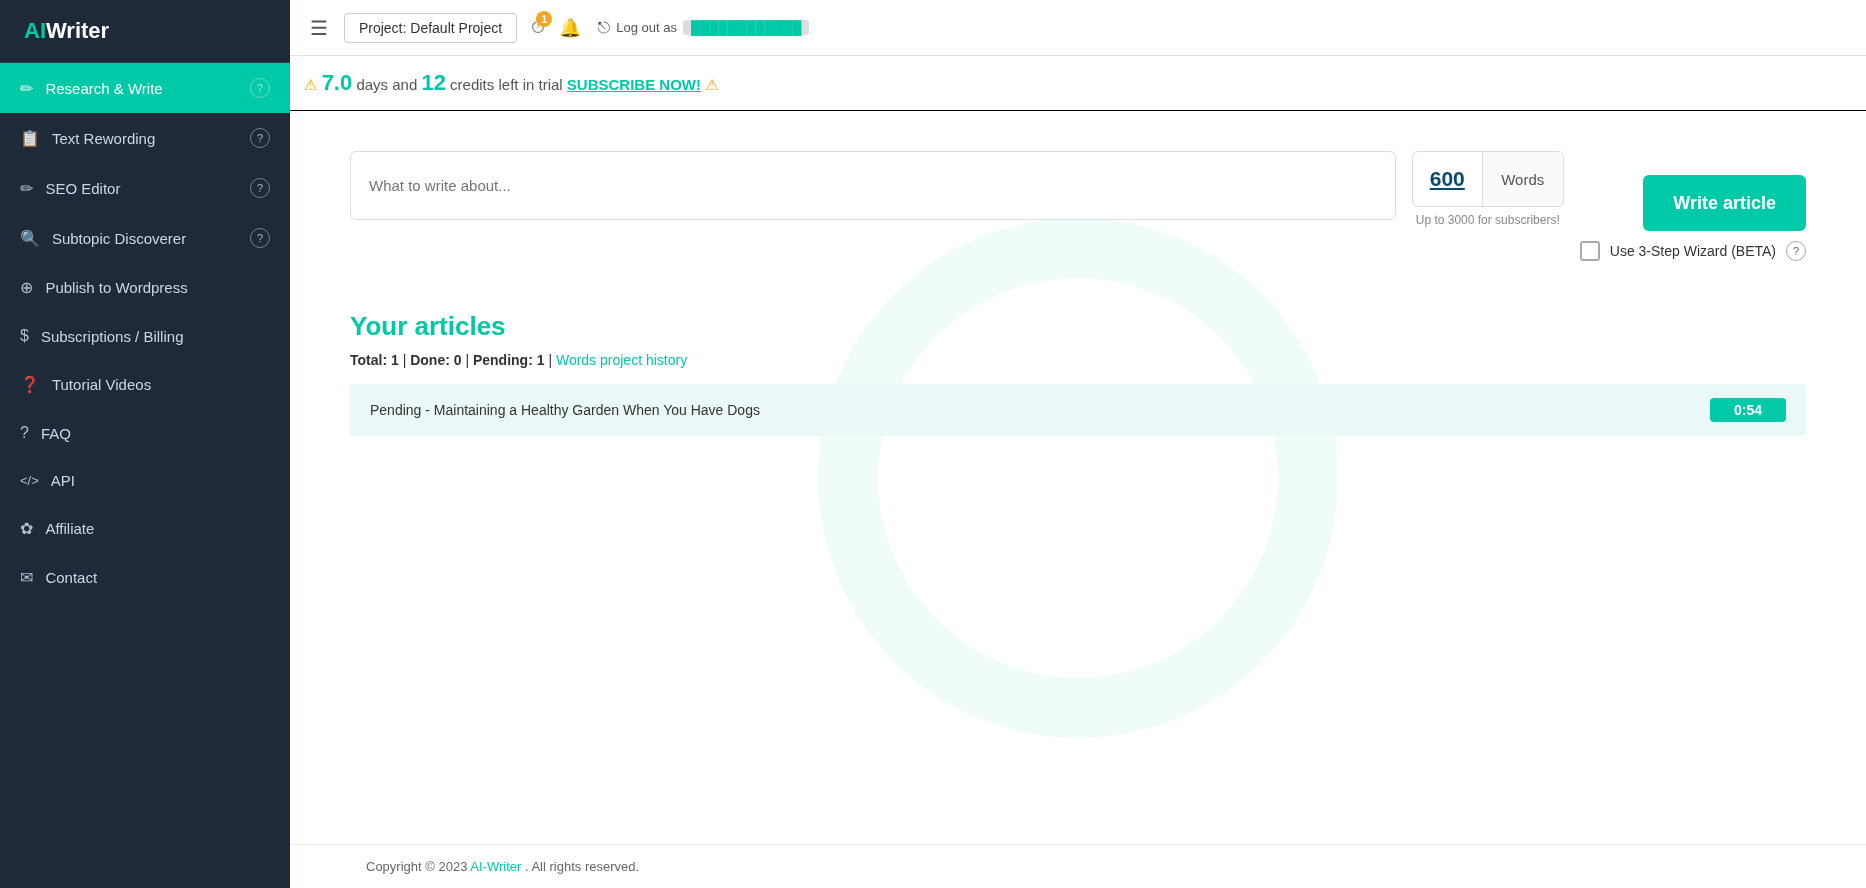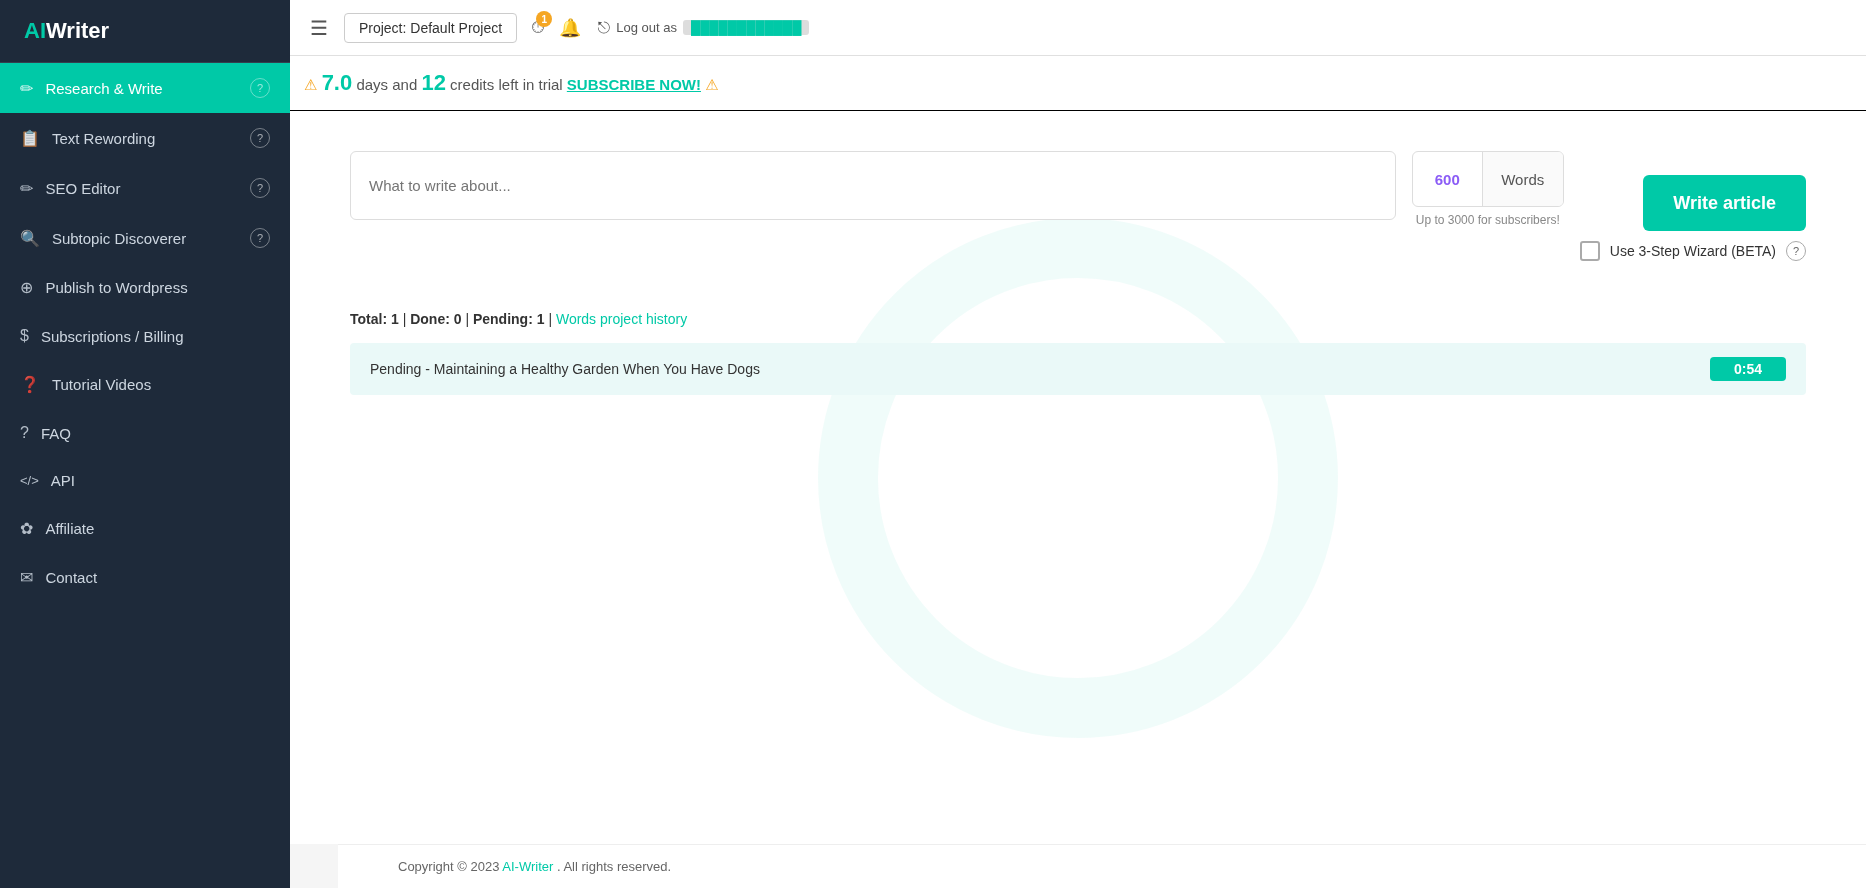--- a/index.html
+++ b/index.html
@@ -151,24 +151,25 @@
       border: 1px solid #ddd;
       border-radius: 6px;
       overflow: hidden;
       height: 56px;
     }
     .words-number {
       width: 70px;
       display: flex;
       align-items: center;
       justify-content: center;
-      font-size: 15px;
+      font-size: 21px;
       font-weight: 600;
-      color: #8b5cf6;
+      color: #0c4a6e;
       border-right: 1px solid #ddd;
+      text-decoration: underline;
     }
     .words-label {
       width: 80px;
       display: flex;
       align-items: center;
       justify-content: center;
       font-size: 15px;
       color: #555;
       background: #fafafa;
     }
@@ -239,24 +240,23 @@
       border-radius: 4px;
       padding: 4px 24px;
       font-size: 14px;
       font-weight: 600;
     }
 
     
     .footer {
       background: #fff;
       border-top: 1px solid #eee;
-      padding: 14px 60px;
+      padding: 14px 76px;
       font-size: 13px;
       color: #666;
-      margin-left: 48px;
     }
     .footer a { color: #00c9a7; text-decoration: none; }
   </style>
 </head>
 <body>
 
 <div id="sidebar">
   <div class="sidebar-logo">
     <span style="color:#00c9a7;">AI</span><span>Writer</span>
   </div>
@@ -358,20 +358,21 @@
         <button class="write-btn">Write article</button>
         <div class="wizard-section">
           <div class="wizard-checkbox"></div>
           <span class="wizard-label">Use 3-Step Wizard (BETA)</span>
           <div class="wizard-help">?</div>
         </div>
       </div>
     </div>
 
     <div class="articles-section">
+      <div class="articles-title">Your articles</div>
       <div class="articles-meta">
         <strong>Total: 1</strong> |
         <strong>Done: 0</strong> |
         <strong>Pending: 1</strong> |
         <a>Words project history</a>
       </div>
 
       <div class="article-row">
         <span class="article-title">
           <span>Pending - </span><span>Maintaining a Healthy Garden When You Have Dogs</span>

